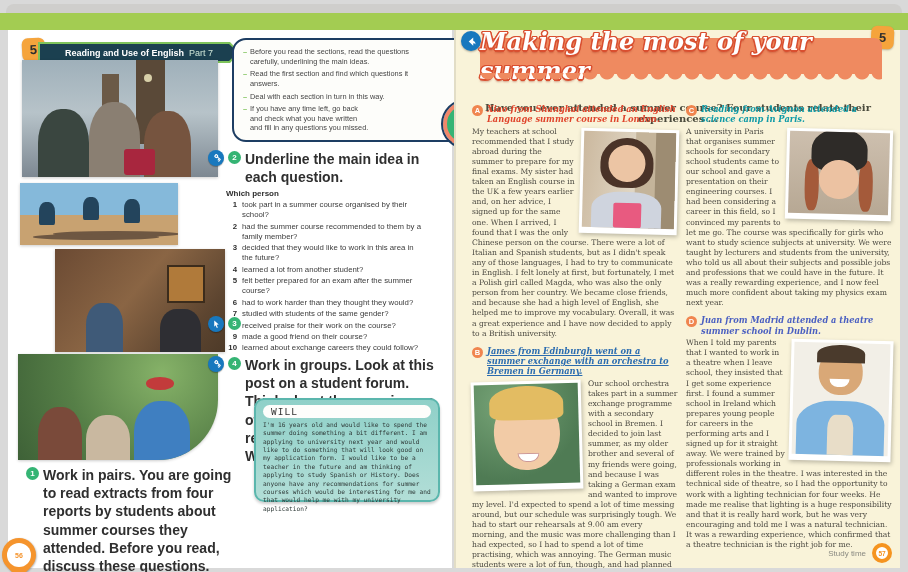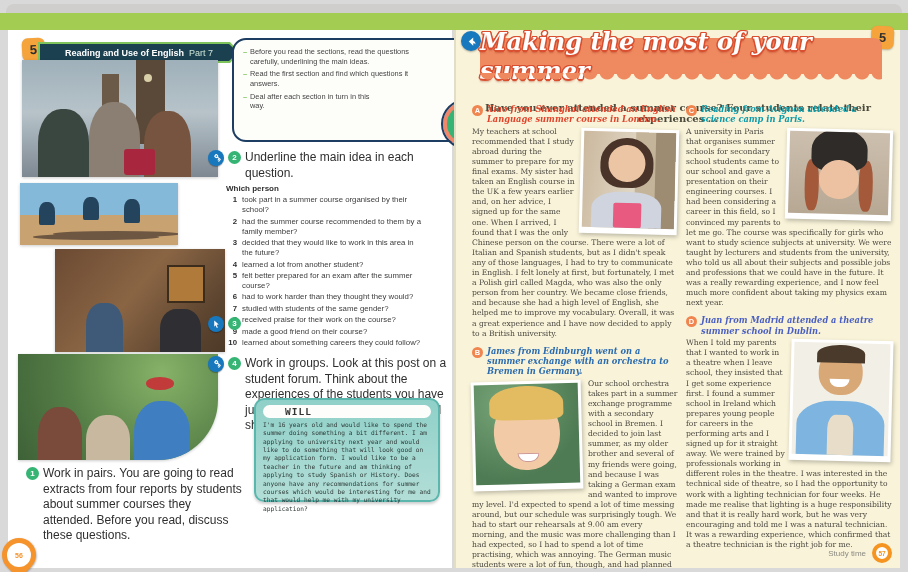--- a/index.html
+++ b/index.html
@@ -68,30 +68,30 @@
   .flag { position:absolute; top:-7px; right:14px; width:11px; height:8px; background:#f5a623;
     clip-path:polygon(0 0,100% 0,70% 50%,100% 100%,0 100%); }
   .flag::after { content:""; position:absolute; left:-2px; top:0; width:2px; height:15px; background:#1d3d63; }
   .advice-circle { position:absolute; right:-5px; bottom:-7px; width:46px; height:46px; border-radius:50%;
     background:#35b474; border:4px solid #f0876a; outline:2px solid #1d3d63;
     display:flex; align-items:center; justify-content:center; text-align:center;
     color:#fff; font-size:7px; font-weight:bold; line-height:1.15; }
 
   .ex { position:absolute; left:200px; width:240px; }
   .ex2 { top:120px; } .ex3 { top:286px; } .ex4 { top:326px; }
-  .ex-title { font-size:12px; font-weight:normal; color:#2f2f2f; line-height:1.3; }
+  .ex-title { font-size:14px; font-weight:bold; color:#2f2f2f; line-height:1.3; }
   .which { font-size:8px; font-weight:bold; color:#2f2f2f; margin:3px 0 2px 18px; }
   .qlist { margin-left:18px; width:200px; }
   .qrow { display:flex; gap:5px; font-size:7.8px; color:#3c3c3c; line-height:1.28; margin-bottom:1.5px; }
   .qnum { flex:0 0 11px; text-align:right; font-weight:bold; color:#2f2f2f; }
 
   .will-box { position:absolute; left:246px; top:368px; width:186px; height:104px; border-radius:10px;
     background:linear-gradient(#8fd0c8, #b2ded7); border:2px solid #5bb6ad; box-shadow:0 2px 3px rgba(0,0,0,.2); padding:5px 7px; }
-  .will-name { background:#fdfdfb; border-radius:8px; padding:1px 22px; font-family:"DejaVu Sans Mono", monospace;
-    font-size:9.5px; font-weight:bold; color:#333; letter-spacing:1px; margin-bottom:3px; }
+  .will-name { background:#fdfdfb; border-radius:8px; padding:1px 8px; font-family:"DejaVu Sans Mono", monospace;
+    font-size:9.5px; font-weight:normal; color:#333; letter-spacing:1px; margin-bottom:3px; }
   .will-text { font-family:"DejaVu Sans Mono", monospace; font-size:6.2px; color:#2f3a38; line-height:1.35; }
 
   .ex1 { position:absolute; left:18px; top:436px; width:216px; }
   .disc { margin:4px 0 0 24px; }
   .disc li { list-style:none; position:relative; padding-left:9px; font-size:7.8px; color:#3c3c3c; line-height:1.3; margin-bottom:2px; }
   .disc li::before { content:"▪"; position:absolute; left:0; top:0; font-size:6px; color:#555; }
 
   .pin56 { position:absolute; left:-6px; top:508px; width:34px; height:34px; background:#f5942d;
     border-radius:50% 50% 50% 0; transform:rotate(-45deg); box-shadow:0 1px 2px rgba(0,0,0,.3); }
   .pin56 .inner { position:absolute; inset:5px; background:#fff; border-radius:50%; transform:rotate(45deg);
@@ -109,21 +109,21 @@
   .rp-subtitle { position:absolute; left:0; right:0; top:56px; text-align:center;
     font-family:"DejaVu Serif", serif; font-weight:bold; font-size:10px; color:#4a4a3c;margin-top:16px; }
 
   .col { position:absolute; top:74px; width:206px; }
   .colL { left:16px; } .colR { left:230px; }
   .sec { margin-bottom:7px; }
   .sec-head { display:flex; gap:4px; align-items:flex-start; margin-bottom:2px; }
   .letterc { flex:0 0 auto; width:11px; height:11px; border-radius:50%; background:#f0854f; color:#fff;
     font-size:7.5px; font-weight:bold; display:flex; align-items:center; justify-content:center; margin-top:1px; }
   .sec-title { font-family:"DejaVu Serif", serif; font-style:italic; font-weight:bold; font-size:8.3px; line-height:1.25; }
-  .t-red  { color:#e0452c; } .t-blue { color:#2b6cb0; } .t-teal { color:#0e9aa7; } .t-indigo { color:#4a5fc1; }
+  .t-red  { color:#e0452c; } .t-blue { color:#2b6cb0;text-decoration:underline; } .t-teal { color:#0e9aa7; } .t-indigo { color:#4a5fc1; }
   .sec-text { font-family:"DejaVu Serif", serif; font-size:7.6px; color:#4c4a42; line-height:1.33; text-align:left; }
 
   .polaroid { background:#fff; padding:3px 3px 6px 3px; box-shadow:1px 2px 4px rgba(0,0,0,.25); }
   .pol-r { float:right; margin:2px 0 2px 5px; transform:rotate(1.5deg); }
   .pol-l { float:left;  margin:2px 6px 2px 0; transform:rotate(-1.5deg); }
   .pimg { position:relative; overflow:hidden; }
   .pxiao { width:92px; height:96px; background:linear-gradient(100deg,#cbb89e,#e0d6c4 55%,#b3a287);
     box-shadow:inset -20px 0 0 #9d8c72, inset -40px 0 0 #c4b49a; }
   .pxiao .hair { position:absolute; left:18%; top:6%; width:58%; height:52%; border-radius:50% 50% 40% 40%; background:#4a3328; }
   .pxiao .face { position:absolute; left:27%; top:14%; width:40%; height:38%; border-radius:50%; background:#ecc5a4; }
@@ -191,21 +191,22 @@
         <div class="f2"></div>
       <div class="f3"></div>
         <div class="cap"></div>
     </div>
 
     <div class="exam-box">
       <div class="flag"></div>
       <ul>
         <li>Before you read the sections, read the questions carefully, underlining the main ideas.</li>
         <li>Read the first section and find which questions it answers.</li>
-        <li>Deal after each section in turn in this way.</li>
+        <li>Deal with each section in turn in this way.</li>
+        <li>If you have any time left, go back and check what you have written and fill in any questions you missed.</li>
       </ul>
       <div class="advice-circle">Exam advice</div>
     </div>
 
     <div class="ex ex2">
       <div class="exrow">
         <span class="iconc">
           <svg width="9" height="9" viewBox="0 0 16 16">
               <g fill="#fff" transform="rotate(40 8 8)">
                 <circle cx="5" cy="5" r="3.4"></circle>
@@ -252,21 +253,21 @@
         <div class="qrow">
             <span class="qnum">8</span>
             <span>received praise for their work on the course?</span>
           </div>
         <div class="qrow">
             <span class="qnum">9</span>
             <span>made a good friend on their course?</span>
           </div>
         <div class="qrow">
             <span class="qnum">10</span>
-            <span>learned about something careers they could follow?</span>
+            <span>learned about exchange careers they could follow?</span>
           </div>
       </div>
     </div>
 
     <div class="ex ex3">
       <div class="exrow">
         <span class="iconc">
           <svg width="9" height="9" viewBox="0 0 16 16">
               <path fill="#fff" d="M4 1 L12 8 L8.2 8.6 L10.4 13.4 L8.6 14.2 L6.4 9.4 L4 12 Z"></path>
             </svg>

